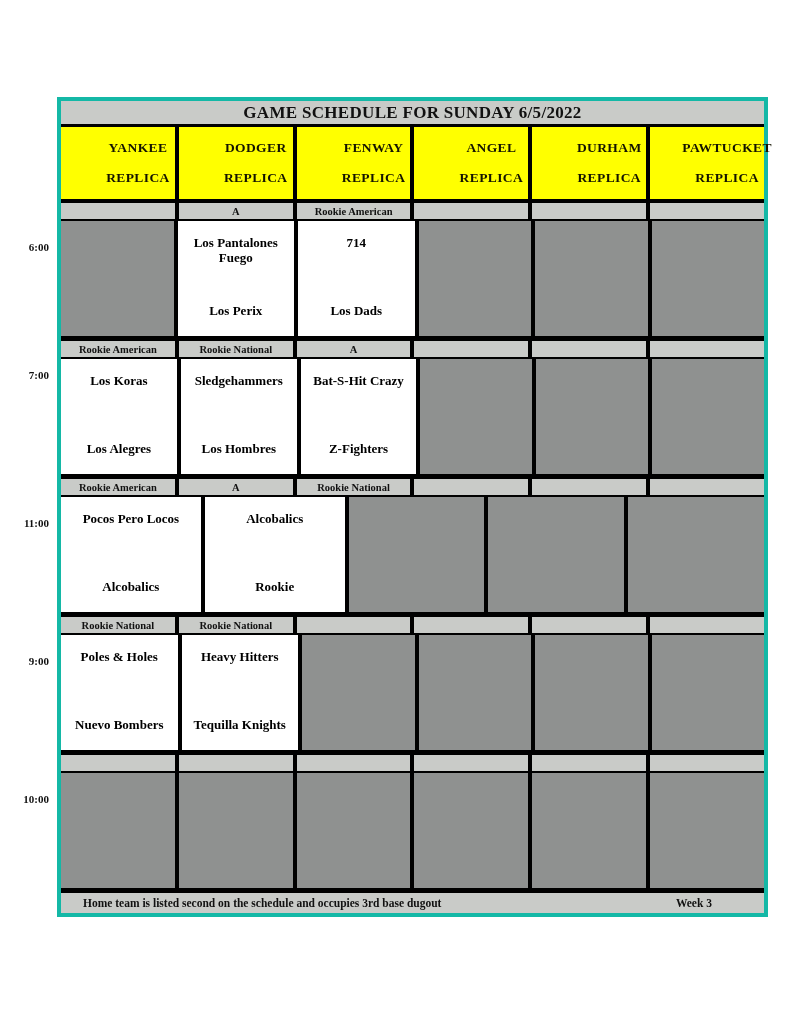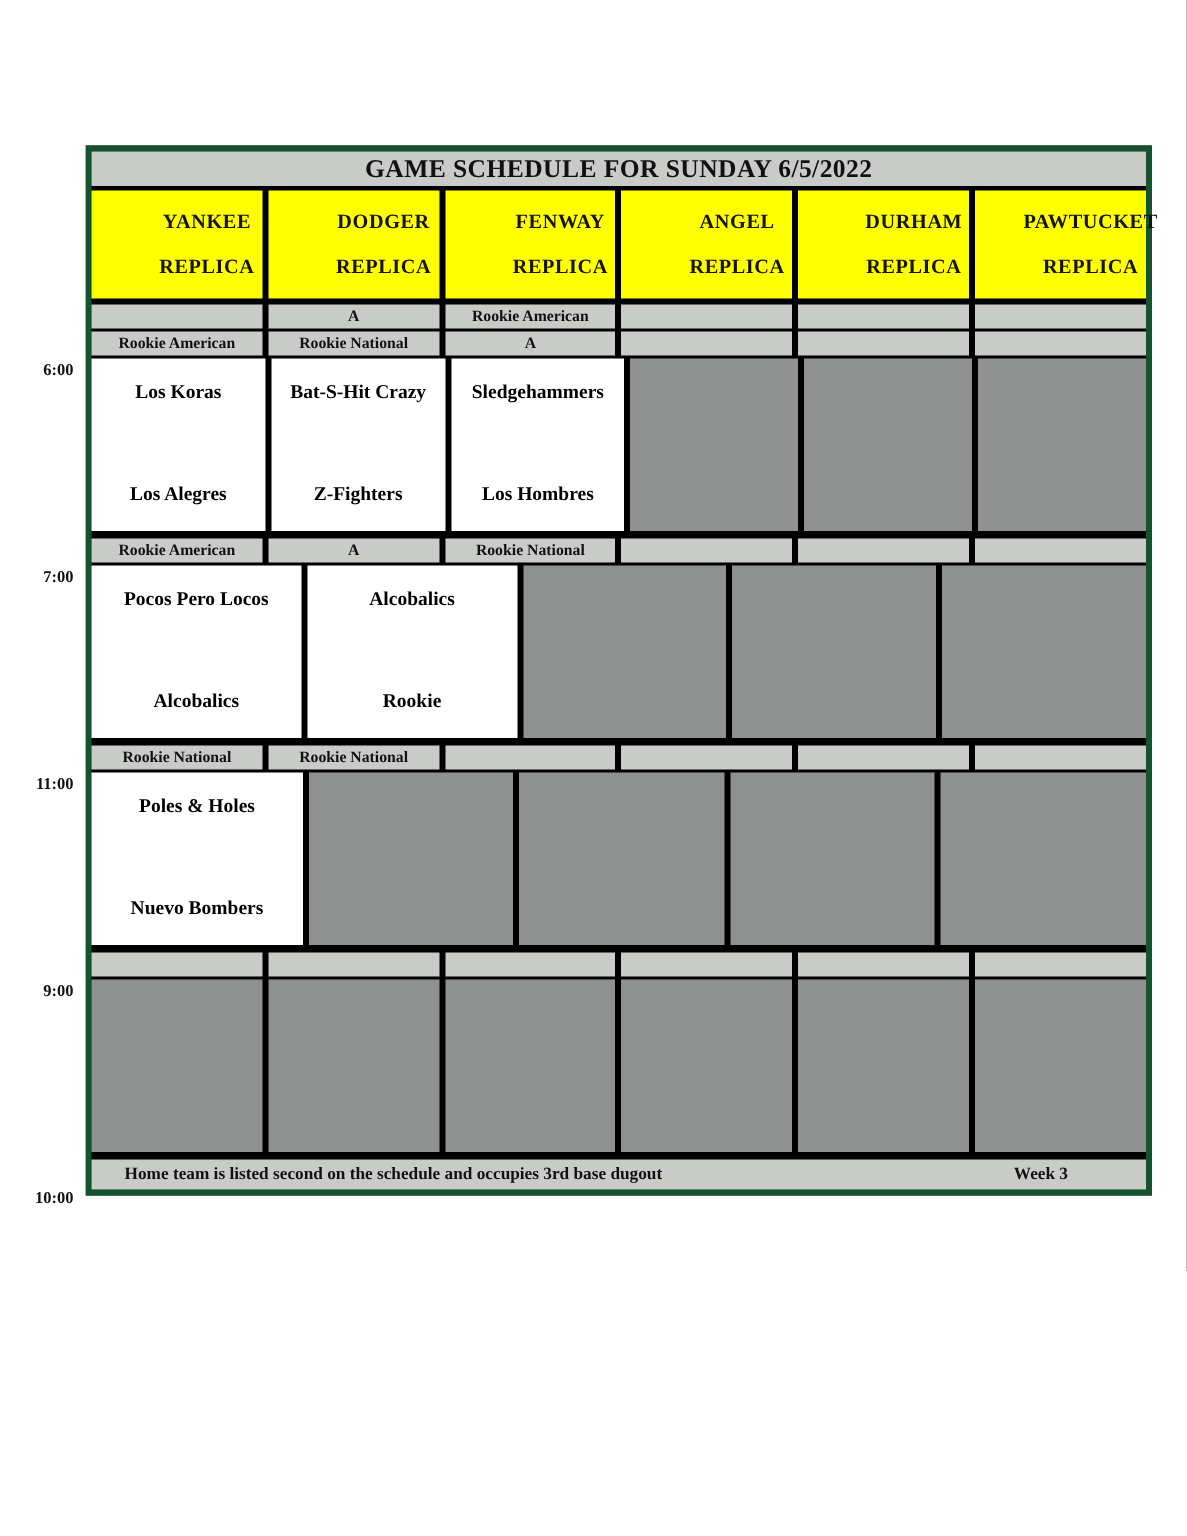--- a/index.html
+++ b/index.html
@@ -1,21 +1,21 @@
 <!DOCTYPE html>
 <html style="--yellow: #ffff00; --bar-gray: #c9cbc8; --empty-gray: #8f9190;"><head>
 <meta charset="utf-8">
 <style>
   html,body{margin:0;padding:0;}
   body{background:#ffffff;font-family:"Liberation Serif",serif;}
   .page{position:relative;width:791px;height:1024px;background:#ffffff;overflow:hidden;}
   .wrap{position:absolute;left:0;top:97px;width:768px;display:flex;}
   .gutter{position:relative;flex:0 0 57px;background:#ffffff;}
   .time-label{position:absolute;right:8px;font-weight:bold;font-size:11px;color:#111;white-space:nowrap;}
-  .table{flex:1;background:#000;border:4px solid #14532d;display:flex;flex-direction:column;}
+  .table{flex:1;background:#000;border:4px solid #14b8a6;display:flex;flex-direction:column;}
   .row{display:flex;column-gap:4px;}
   .title-row{margin-bottom:3px;}
   .title-cell{flex:1;background:var(--bar-gray,#c9cbc8);height:23px;display:flex;align-items:center;justify-content:center;font-weight:bold;font-size:17px;color:#111;letter-spacing:0.3px;}
   .header-row{margin-bottom:4px;}
   .header-cell{flex:1 1 0;min-width:0;background:var(--yellow,#ffff00);height:72px;display:flex;flex-direction:column;justify-content:space-evenly;align-items:center;font-weight:bold;font-size:13.5px;color:#141400;letter-spacing:0.4px;text-align:left;padding-left:40px;}
   .division-row{margin-bottom:2px;}
   .division-cell{flex:1 1 0;min-width:0;background:var(--bar-gray,#c9cbc8);height:16px;display:flex;align-items:center;justify-content:center;font-weight:bold;font-size:10.5px;color:#111;}
   .game-row{margin-bottom:5px;}
   .game-cell{flex:1 1 0;min-width:0;height:115px;box-sizing:border-box;}
   .game-cell.filled{background:#ffffff;display:flex;flex-direction:column;justify-content:space-between;padding:15px 2px 17px 2px;text-align:center;font-weight:bold;font-size:13px;line-height:1.15;color:#000;}
@@ -25,21 +25,21 @@
   .footer-week{padding-right:30px;white-space:nowrap;}
   .footer-note{white-space:nowrap;}
 </style>
 </head>
 <body>
 
 <div class="page">
   <div class="wrap" id="wrap">
     <div class="gutter" id="gutter">
         <div class="time-label" style="top: 144px; margin-left: 40px;">6:00</div>
-        <div class="time-label" style="top: 282px;">7:00</div>
+        <div class="time-label" style="top: 272px;">7:00</div>
         <div class="time-label" style="top: 420px;">11:00</div>
         <div class="time-label" style="top: 558px;">9:00</div>
         <div class="time-label" style="top: 696px;">10:00</div>
       </div>
     <div class="table">
       <div class="row title-row">
         <div class="title-cell">GAME SCHEDULE FOR SUNDAY 6/5/2022</div>
       </div>
       <div class="row header-row" id="header-row">
           <div class="header-cell">
@@ -69,40 +69,54 @@
         </div>
       <div id="blocks">
           <div class="row division-row">
             <div class="division-cell"></div>
             <div class="division-cell">A</div>
             <div class="division-cell">Rookie American</div>
             <div class="division-cell"></div>
             <div class="division-cell"></div>
             <div class="division-cell"></div>
           </div>
+          <div class="row game-row">
+            <div class="game-cell empty"></div>
+            <div class="game-cell filled">
+              <div class="team">Los Pantalones Fuego</div>
+              <div class="team">Los Perix</div>
+            </div>
+            <div class="game-cell filled">
+              <div class="team">714</div>
+              <div class="team">Los Dads</div>
+            </div>
+            <div class="game-cell empty"></div>
+            <div class="game-cell empty"></div>
+            <div class="game-cell empty"></div>
+          </div>
           <div class="row division-row">
             <div class="division-cell">Rookie American</div>
             <div class="division-cell">Rookie National</div>
             <div class="division-cell">A</div>
             <div class="division-cell"></div>
             <div class="division-cell"></div>
             <div class="division-cell"></div>
           </div>
           <div class="row game-row">
             <div class="game-cell filled">
               <div class="team">Los Koras</div>
               <div class="team">Los Alegres</div>
             </div>
             <div class="game-cell filled">
+              <div class="team">Sledgehammers</div>
+              <div class="team">Los Hombres</div>
+            </div>
+            <div class="game-cell filled">
               <div class="team">Bat-S-Hit Crazy</div>
               <div class="team">Z-Fighters</div>
-            </div>
-            <div class="game-cell filled">
-              <div class="team">Sledgehammers</div>
-              <div class="team">Los Hombres</div>
             </div>
             <div class="game-cell empty"></div>
             <div class="game-cell empty"></div>
             <div class="game-cell empty"></div>
           </div>
           <div class="row division-row">
             <div class="division-cell">Rookie American</div>
             <div class="division-cell">A</div>
             <div class="division-cell">Rookie National</div>
             <div class="division-cell"></div>
@@ -128,20 +142,24 @@
             <div class="division-cell"></div>
             <div class="division-cell"></div>
             <div class="division-cell"></div>
             <div class="division-cell"></div>
           </div>
           <div class="row game-row">
             <div class="game-cell filled">
               <div class="team">Poles &amp; Holes</div>
               <div class="team">Nuevo Bombers</div>
             </div>
+            <div class="game-cell filled">
+              <div class="team">Heavy Hitters</div>
+              <div class="team">Tequilla Knights</div>
+            </div>
             <div class="game-cell empty"></div>
             <div class="game-cell empty"></div>
             <div class="game-cell empty"></div>
             <div class="game-cell empty"></div>
           </div>
           <div class="row division-row">
             <div class="division-cell"></div>
             <div class="division-cell"></div>
             <div class="division-cell"></div>
             <div class="division-cell"></div>

